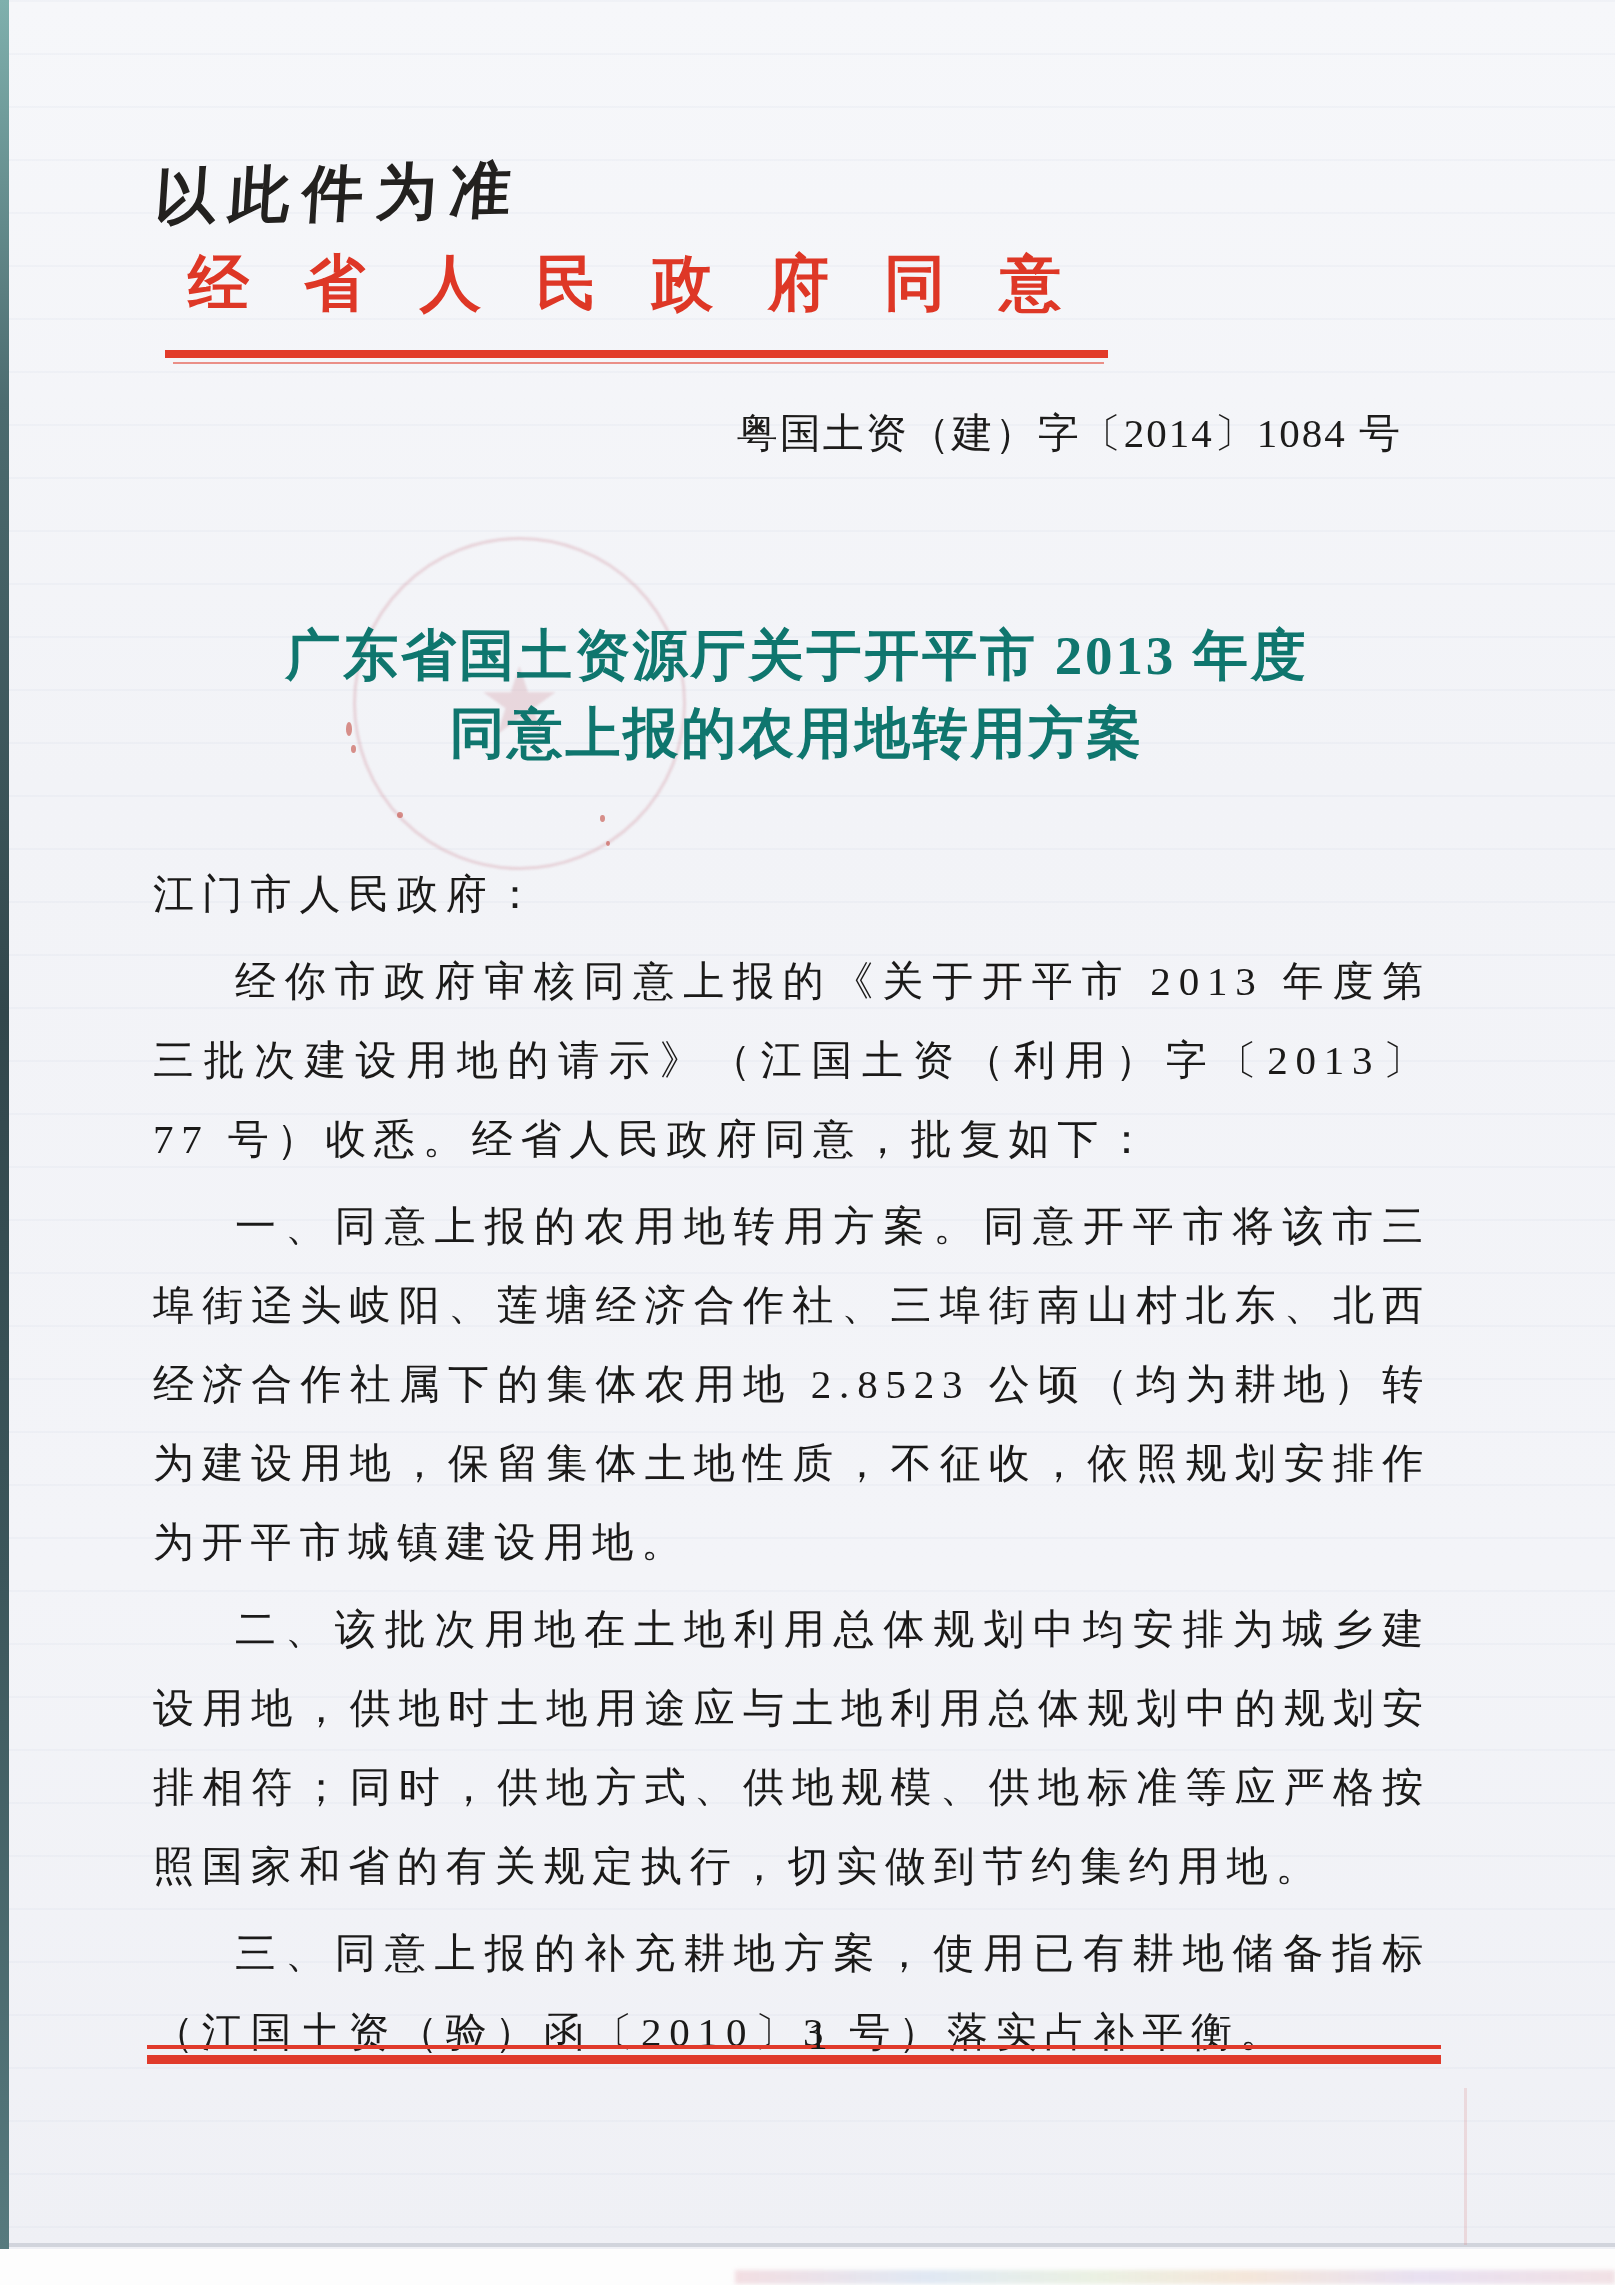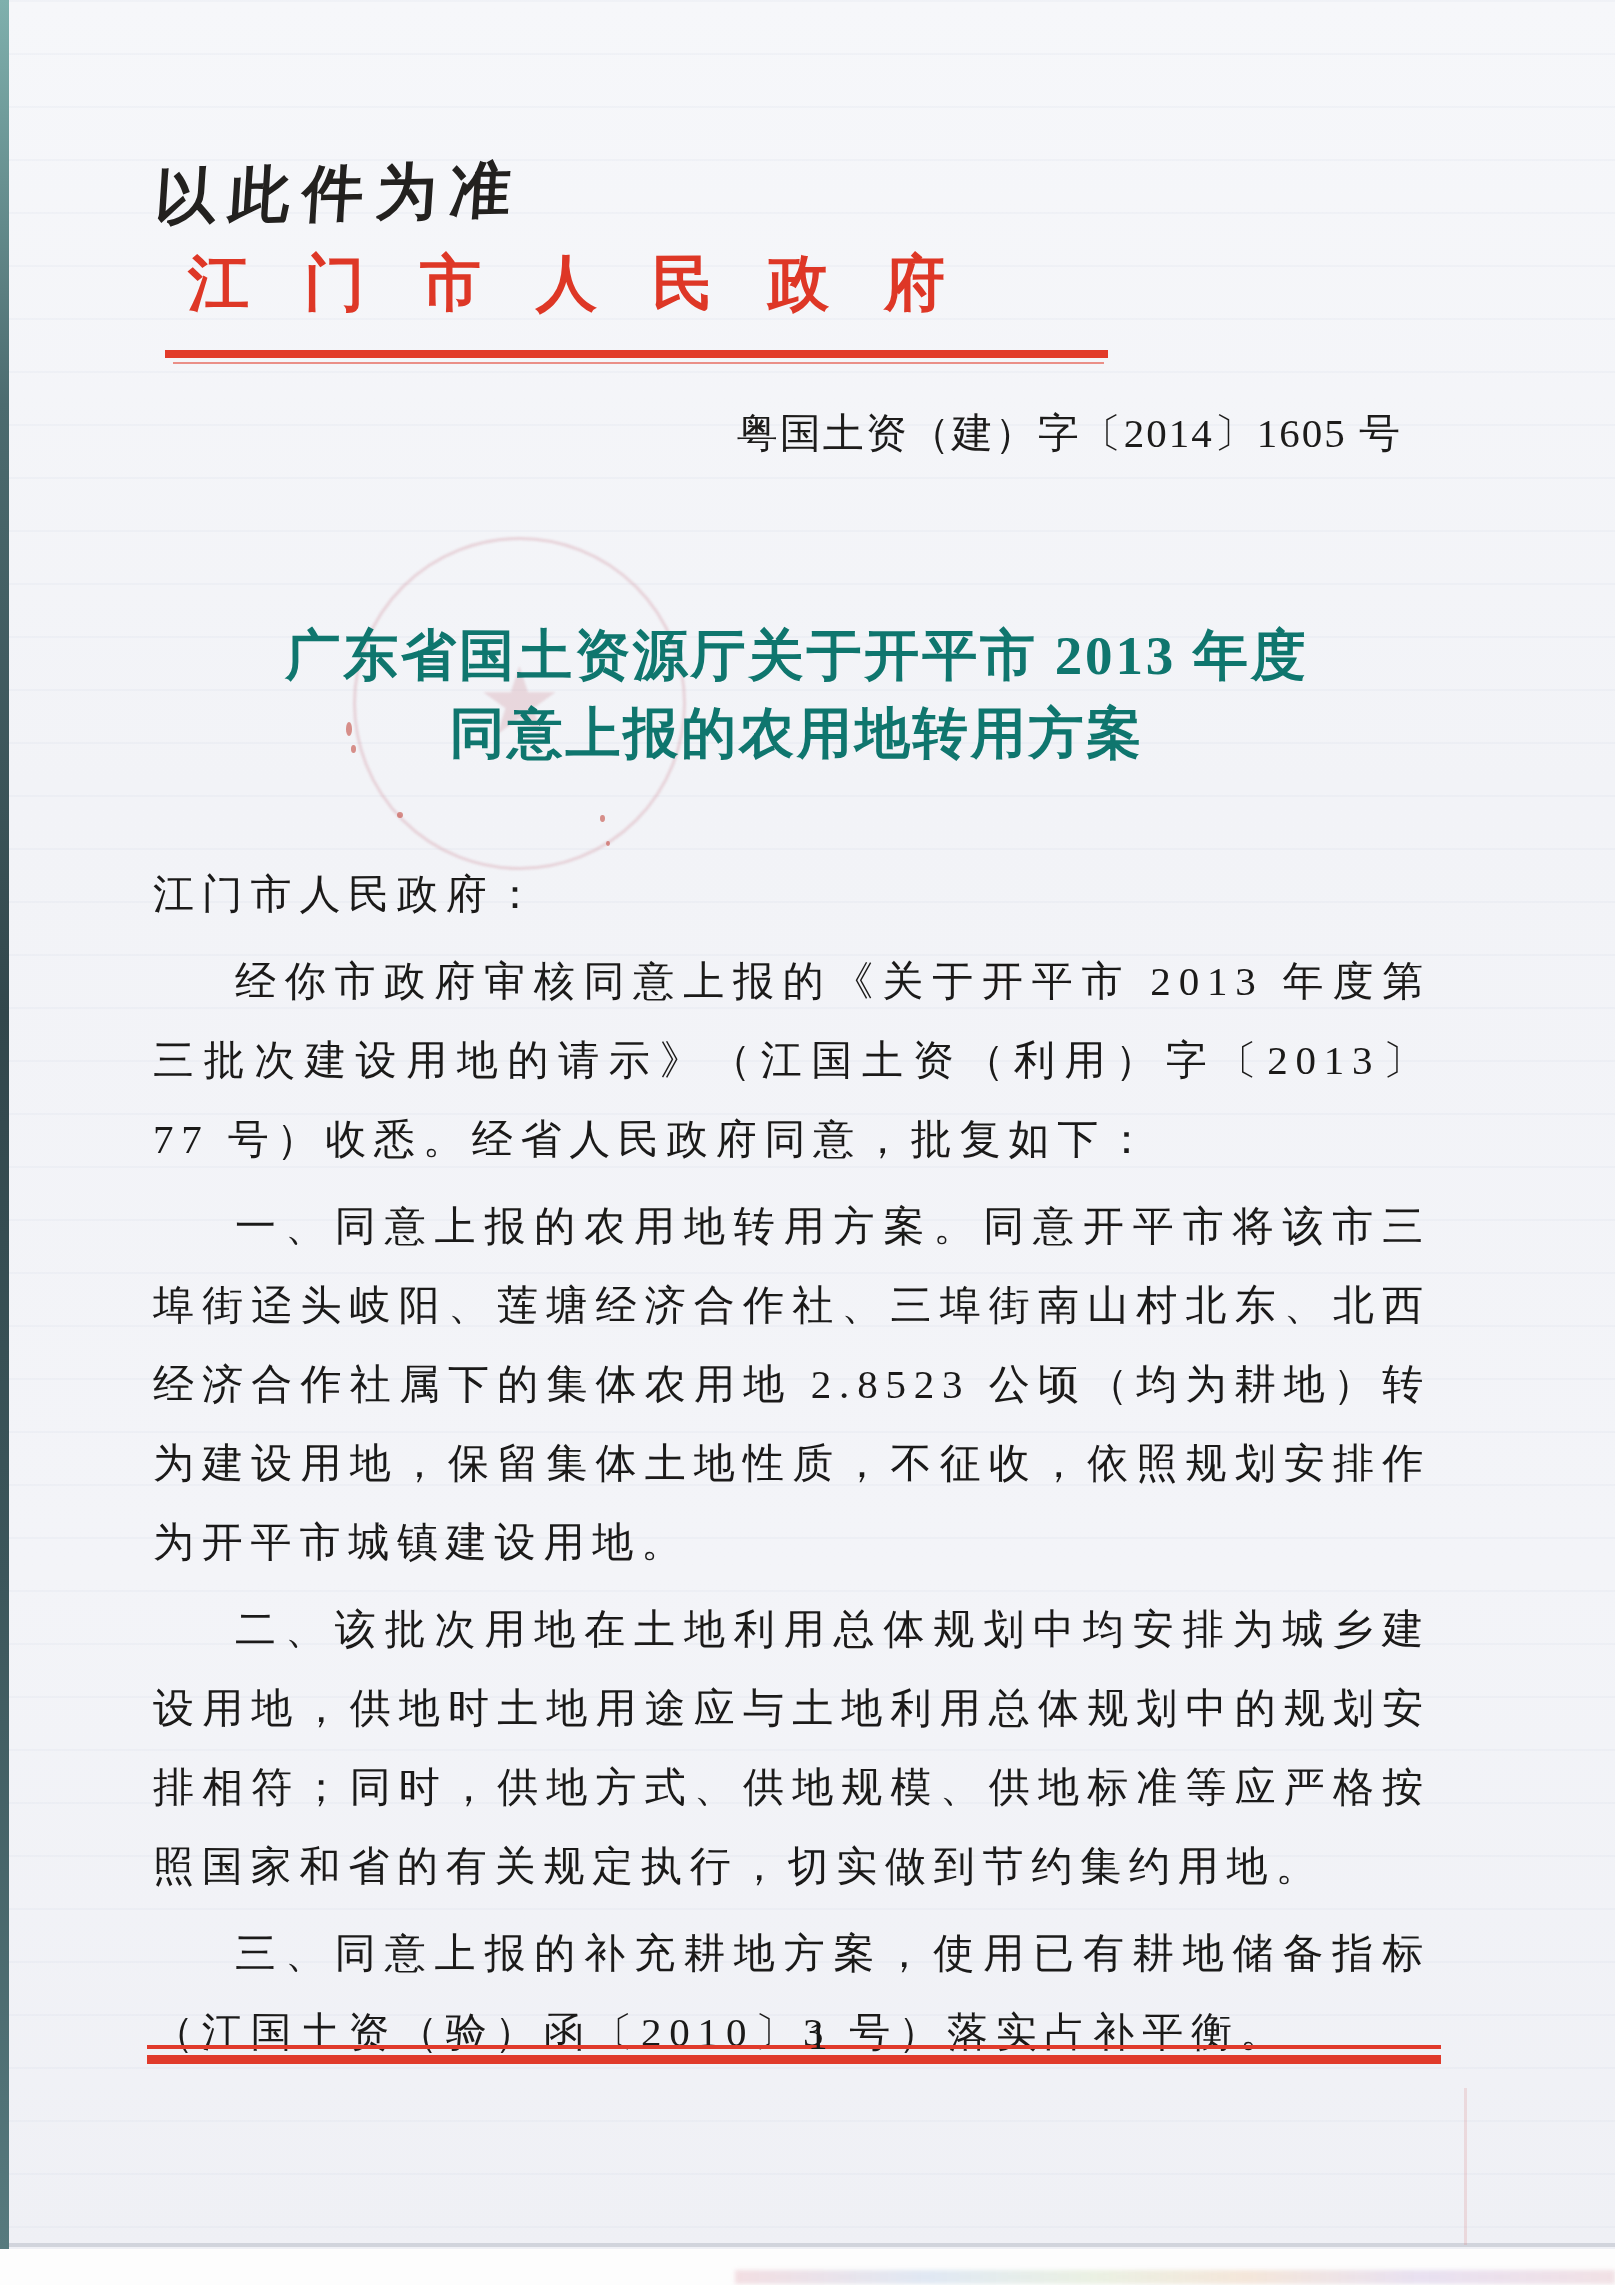--- a/index.html
+++ b/index.html
@@ -73,25 +73,25 @@
 <div class="scan">
 
   <div class="paper"></div>
   <div class="paper-edge"></div>
   <div class="left-strip"></div>
   <div class="pink-streak"></div>
   <div class="bottom-strip"></div>
 
   <div class="handwritten">以此件为准</div>
 
-  <div class="agency">江门市人民政府</div>
+  <div class="agency">经省人民政府同意</div>
   <div class="hline"></div>
   <div class="hline-echo"></div>
 
-  <div class="docnum">粤国土资（建）字〔2014〕1605 号</div>
+  <div class="docnum">粤国土资（建）字〔2014〕1084 号</div>
 
   <div class="seal">
     <span class="seal-star">★</span>
   </div>
   <span class="speck" style="left:346px;top:722px;width:5.9px;height:13.7px;"></span>
   <span class="speck" style="left:351px;top:745px;width:4.9px;height:7.8px;"></span>
   <span class="speck" style="left:397px;top:812px;width:5.9px;height:5.9px;"></span>
   <span class="speck" style="left:600px;top:815px;width:4.9px;height:6.9px;"></span>
   <span class="speck" style="left:606px;top:841px;width:3.9px;height:4.9px;"></span>
 

